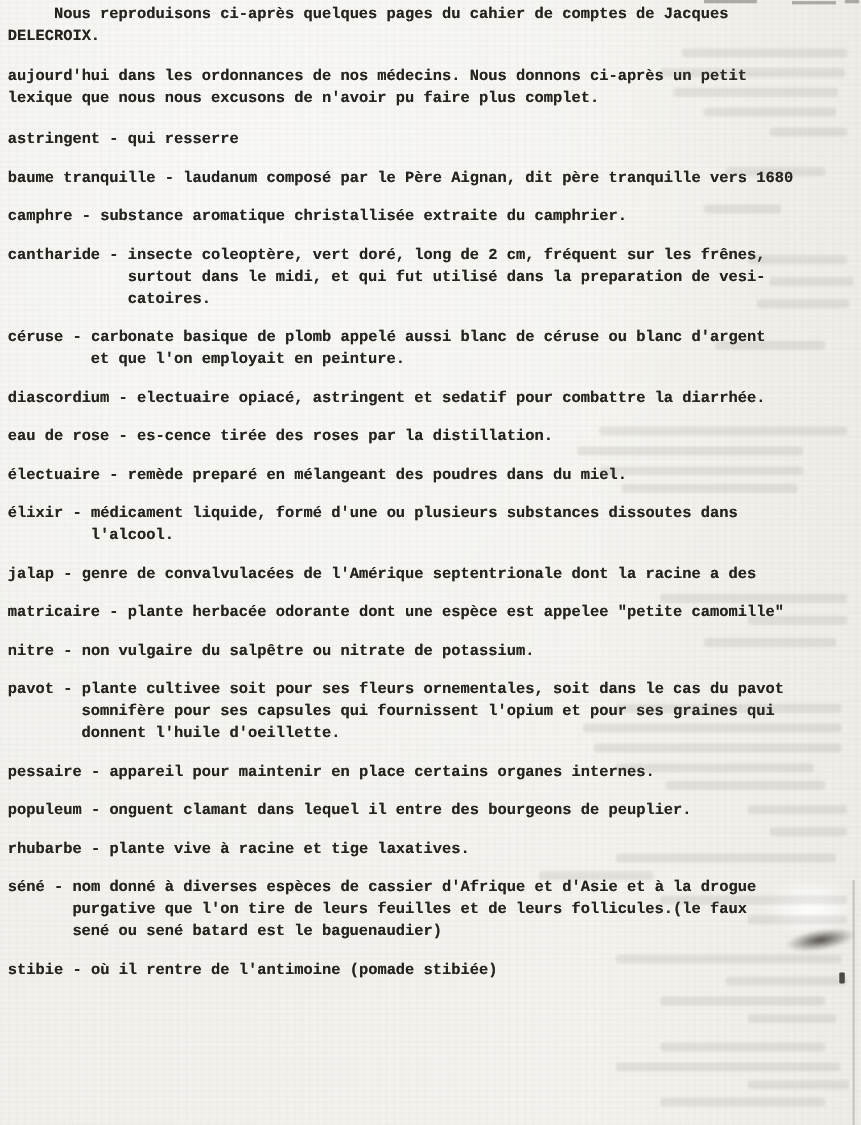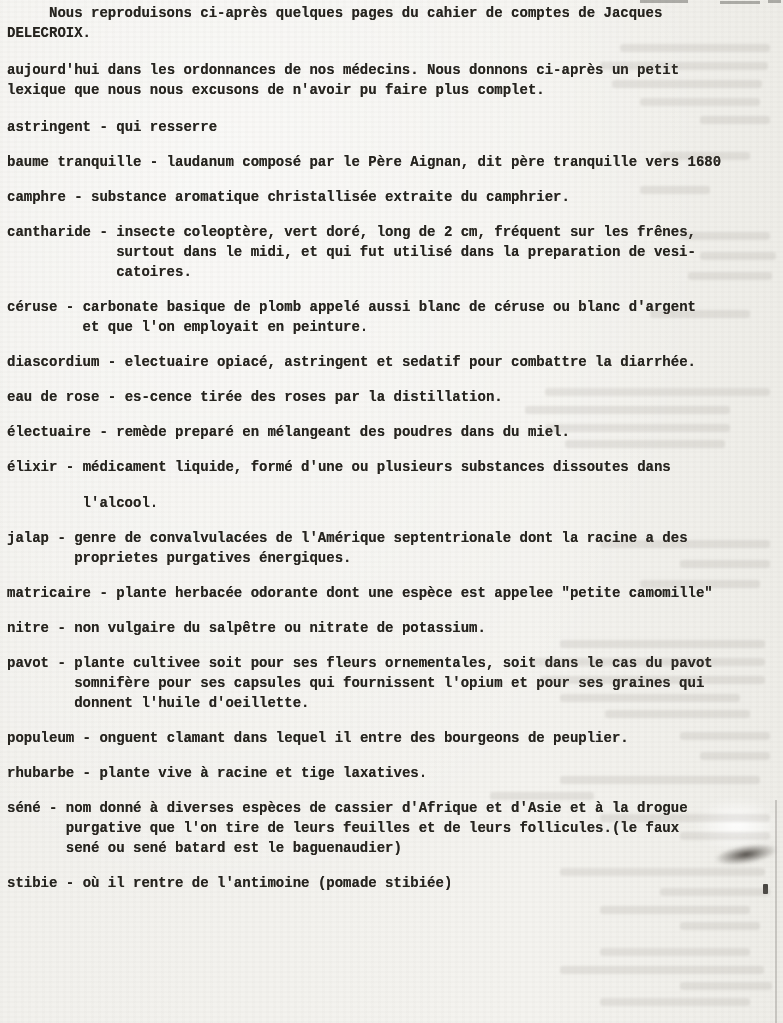--- a/index.html
+++ b/index.html
@@ -96,36 +96,38 @@
           <div class="line"><span>diascordium</span><span> - </span><span>electuaire opiacé, astringent et sedatif pour combattre la diarrhée.</span></div>
         </div>
         <div class="entry">
           <div class="line"><span>eau de rose</span><span> - </span><span>es-cence tirée des roses par la distillation.</span></div>
         </div>
         <div class="entry">
           <div class="line"><span>électuaire</span><span> - </span><span>remède preparé en mélangeant des poudres dans du miel.</span></div>
         </div>
         <div class="entry">
           <div class="line"><span>élixir</span><span> - </span><span>médicament liquide, formé d'une ou plusieurs substances dissoutes dans</span></div>
-          <div class="line" style="padding-left: 9ch; margin-top: 16px;">l'alcool.</div>
+          <div class="line" style="padding-left: 9ch;">l'alcool.</div>
         </div>
         <div class="entry">
           <div class="line"><span>jalap</span><span> - </span><span>genre de convalvulacées de l'Amérique septentrionale dont la racine a des</span></div>
-          <div class="line" style="padding-left: 8ch;">proprietes purgatives énergiques.</div>
         </div>
         <div class="entry">
           <div class="line"><span>matricaire</span><span> - </span><span>plante herbacée odorante dont une espèce est appelee "petite camomille"</span></div>
         </div>
         <div class="entry">
           <div class="line"><span>nitre</span><span> - </span><span>non vulgaire du salpêtre ou nitrate de potassium.</span></div>
         </div>
         <div class="entry">
           <div class="line"><span>pavot</span><span> - </span><span>plante cultivee soit pour ses fleurs ornementales, soit dans le cas du pavot</span></div>
           <div class="line" style="padding-left: 8ch;">somnifère pour ses capsules qui fournissent l'opium et pour ses graines qui</div>
           <div class="line" style="padding-left: 8ch;">donnent l'huile d'oeillette.</div>
+        </div>
+        <div class="entry">
+          <div class="line"><span>pessaire</span><span> - </span><span>appareil pour maintenir en place certains organes internes.</span></div>
         </div>
         <div class="entry">
           <div class="line"><span>populeum</span><span> - </span><span>onguent clamant dans lequel il entre des bourgeons de peuplier.</span></div>
         </div>
         <div class="entry">
           <div class="line"><span>rhubarbe</span><span> - </span><span>plante vive à racine et tige laxatives.</span></div>
         </div>
         <div class="entry">
           <div class="line"><span>séné</span><span> - </span><span>nom donné à diverses espèces de cassier d'Afrique et d'Asie et à la drogue</span></div>
           <div class="line" style="padding-left: 7ch;">purgative que l'on tire de leurs feuilles et de leurs follicules.(le faux</div>

